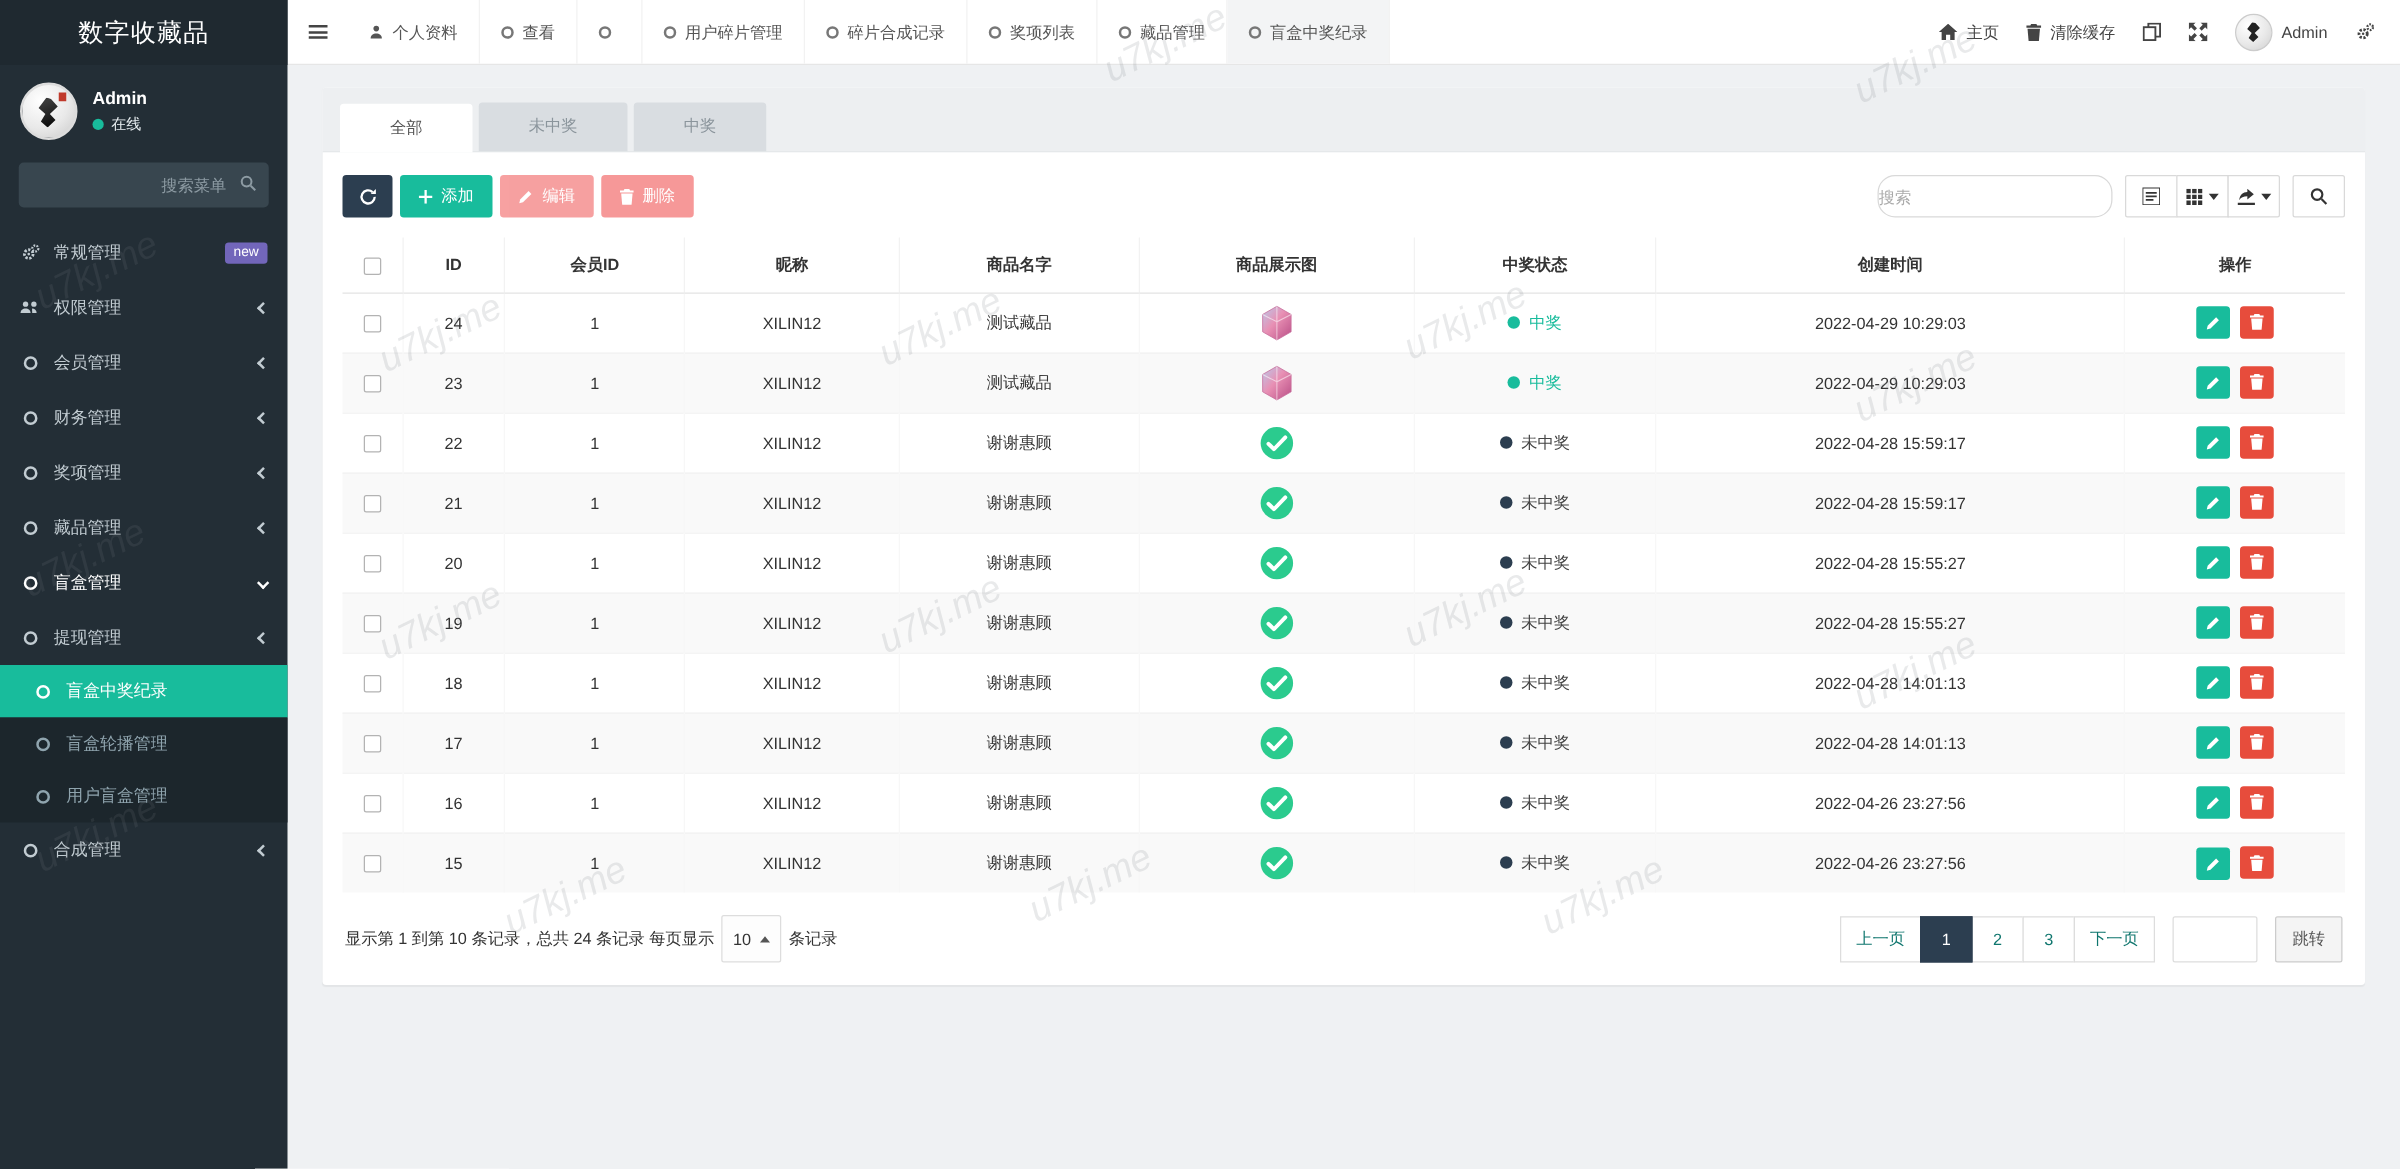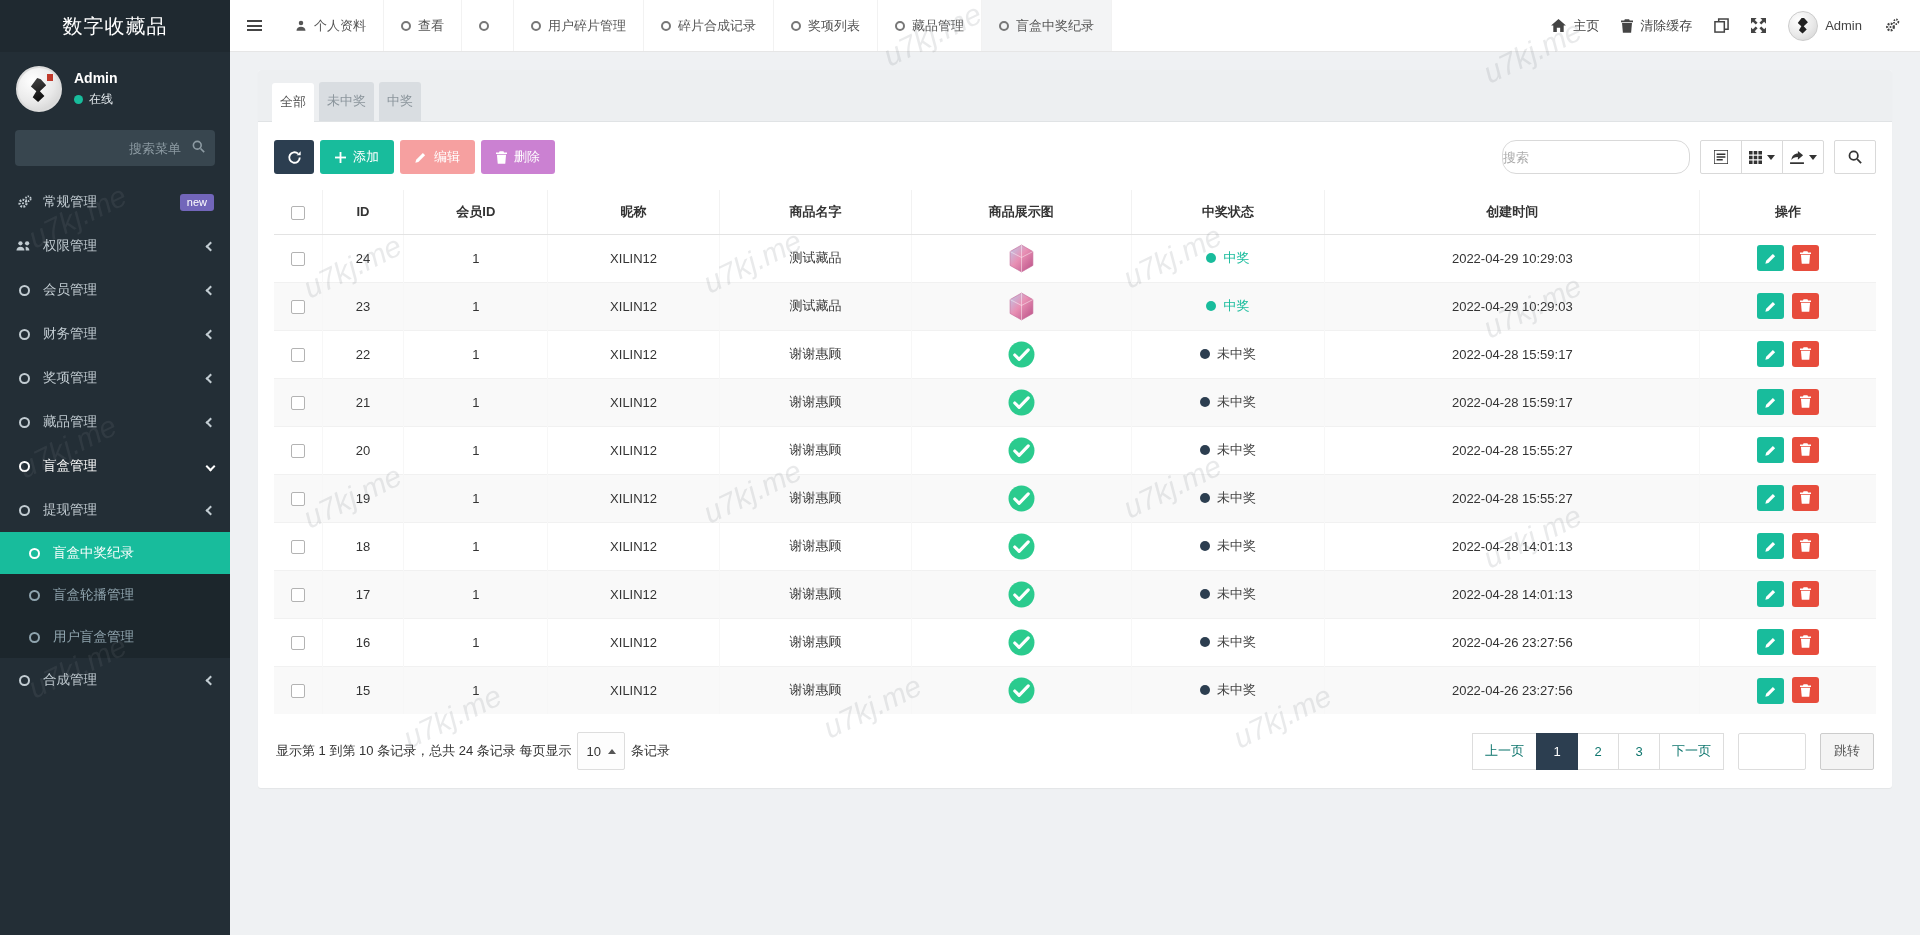--- a/index.html
+++ b/index.html
@@ -44,30 +44,30 @@
   .nav-tab .ring { width:10px; height:10px; border:2px solid #777; border-radius:50%; display:inline-block; }
   .nav-tab.active { background:#f3f4f5; }
   .topnav-right { margin-left:auto; display:flex; align-items:center; gap:22px; padding:0 20px; color:#444; }
   .tn-item { display:flex; align-items:center; gap:7px; font-size:13px; cursor:pointer; color:#444; }
   .avatar-sm { width:30px; height:30px; border-radius:50%; background:radial-gradient(circle at 35% 30%, #fff 0%, #e9e9e9 55%, #cfcfcf 100%); border:1px solid #ccc; position:relative; }
   .avatar-sm::after { content:""; position:absolute; left:8px; top:6px; width:12px; height:16px; background:#222; clip-path:polygon(40% 0,60% 5%,90% 30%,55% 55%,80% 75%,45% 100%,15% 80%,35% 55%,5% 35%); }
 
   .content { padding:18px 28px; flex:1; }
   .panel { background:#fff; border-radius:3px; box-shadow:0 1px 1px rgba(0,0,0,.05); }
   .panel-tabs { background:#edeff1; padding:12px 14px 0; display:flex; gap:5px; border-bottom:1px solid #e0e3e5; border-radius:3px 3px 0 0; }
-  .ptab { padding:10px 8px 11px; font-size:13px; color:#8b959c; background:#d9dde1; border-radius:3px 3px 0 0; cursor:pointer; margin-bottom:0; }
+  .ptab { padding:10px 40px 11px; font-size:13px; color:#8b959c; background:#d9dde1; border-radius:3px 3px 0 0; cursor:pointer; margin-bottom:0; }
   .ptab.active { background:#fff; color:#555; position:relative; top:1px; }
   .panel-body { padding:18px 16px 14px; }
 
   .toolbar { display:flex; align-items:center; }
   .btn { height:34px; border:none; border-radius:3px; color:#fff; font-size:13px; display:inline-flex; align-items:center; gap:7px; padding:0 15px; margin-right:6px; cursor:pointer; font-family:inherit; }
   .btn-refresh { background:#2c3e50; width:40px; justify-content:center; padding:0; }
   .btn-add { background:#18bc9c; }
   .btn-edit { background:#ef4444; opacity:.5; }
-  .btn-del { background:#a21caf; opacity:.55; }
+  .btn-del { background:#ef4444; opacity:.55; }
   .toolbar-right { margin-left:auto; display:flex; align-items:center; }
   .search-input { height:34px; width:188px; border:1px solid #d9d9d9; border-radius:14px; padding:0 0; font-size:13px; color:#555; outline:none; font-family:inherit; }
   .search-input::placeholder { color:#aaa; }
   .btn-group { display:flex; margin-left:10px; }
   .sbtn { height:34px; min-width:42px; background:#fff; border:1px solid #d9d9d9; display:flex; align-items:center; justify-content:center; gap:5px; color:#333; cursor:pointer; margin-left:-1px; }
   .btn-group .sbtn:first-child { border-radius:2px 0 0 2px; margin-left:0; }
   .btn-group .sbtn:last-child { border-radius:0 2px 2px 0; }
   .sbtn.lone { margin-left:10px; border-radius:2px; }
   .caret { width:0; height:0; border-left:4px solid transparent; border-right:4px solid transparent; border-top:5px solid #333; display:inline-block; }
   .caret.up { border-top:none; border-bottom:5px solid #555; }

